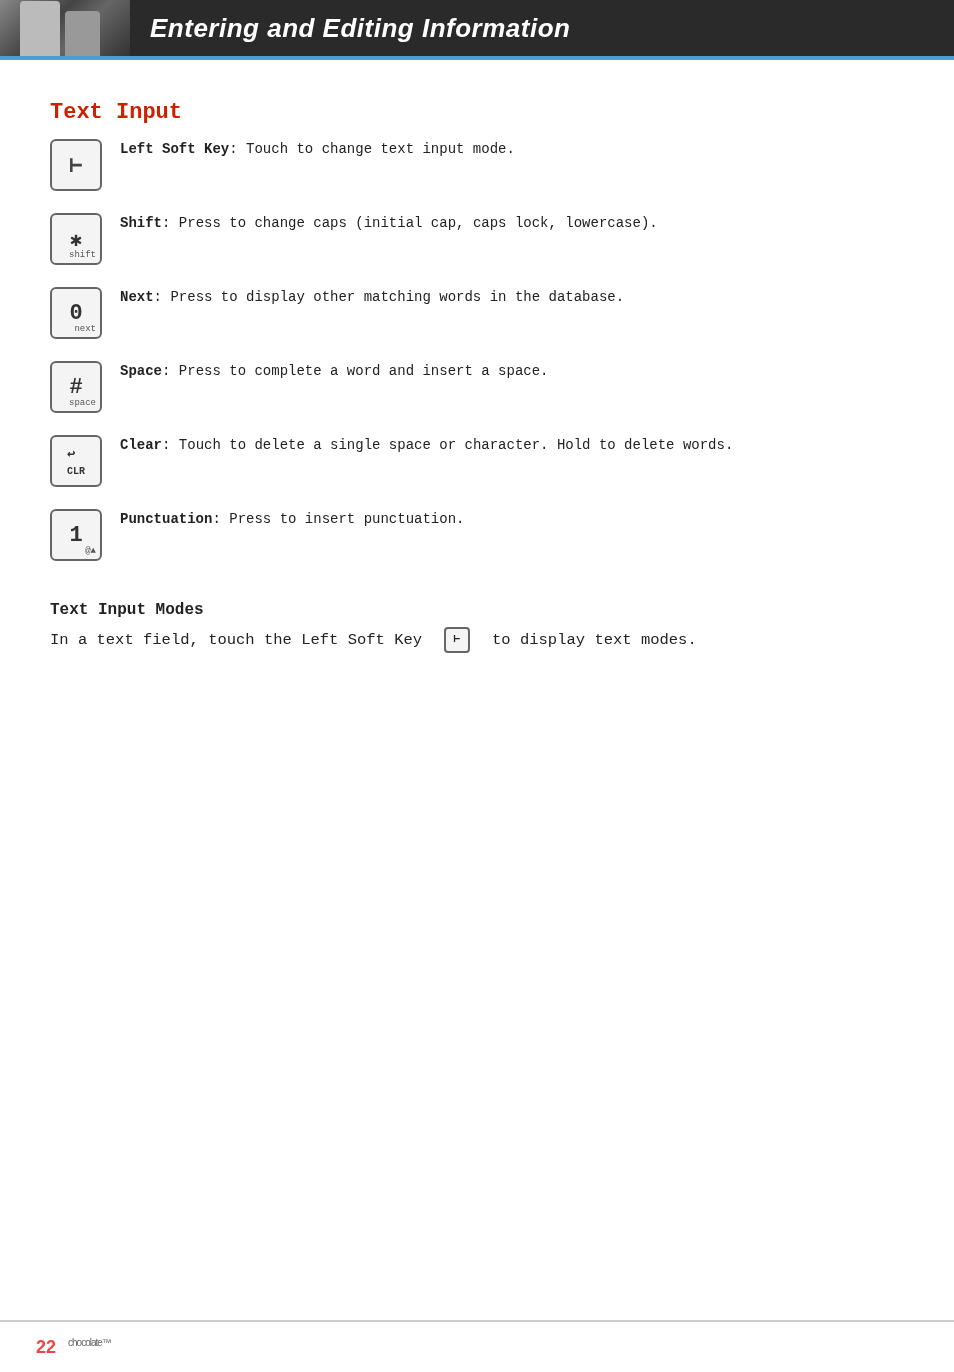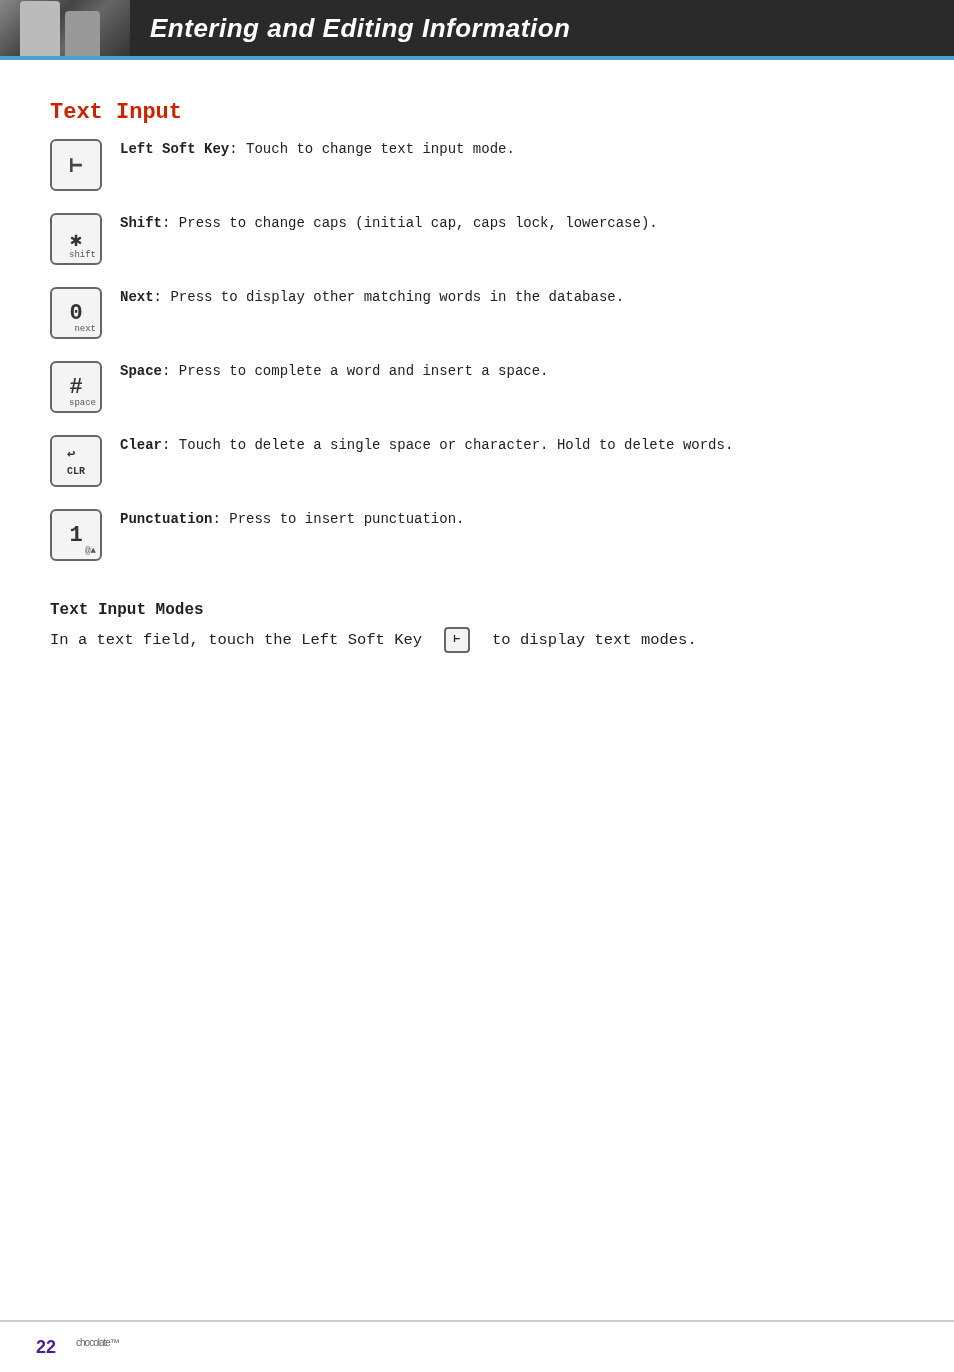--- a/index.html
+++ b/index.html
@@ -177,22 +177,22 @@
       height: 52px;
       border-top: 2px solid #ccc;
       display: flex;
       align-items: center;
       padding: 0 36px;
       background: #fff;
     }
     .footer-page {
       font-size: 18px;
       font-weight: bold;
-      color: #4c1d95;
-      margin-right: 20px;
+      color: #ef4444;
+      margin-right: 12px;
     }
     .footer-brand {
       font-size: 22px;
       color: #333;
       letter-spacing: -1px;
       font-weight: normal;
     }
     .footer-brand span {
       font-size: 10px;
       vertical-align: super;

